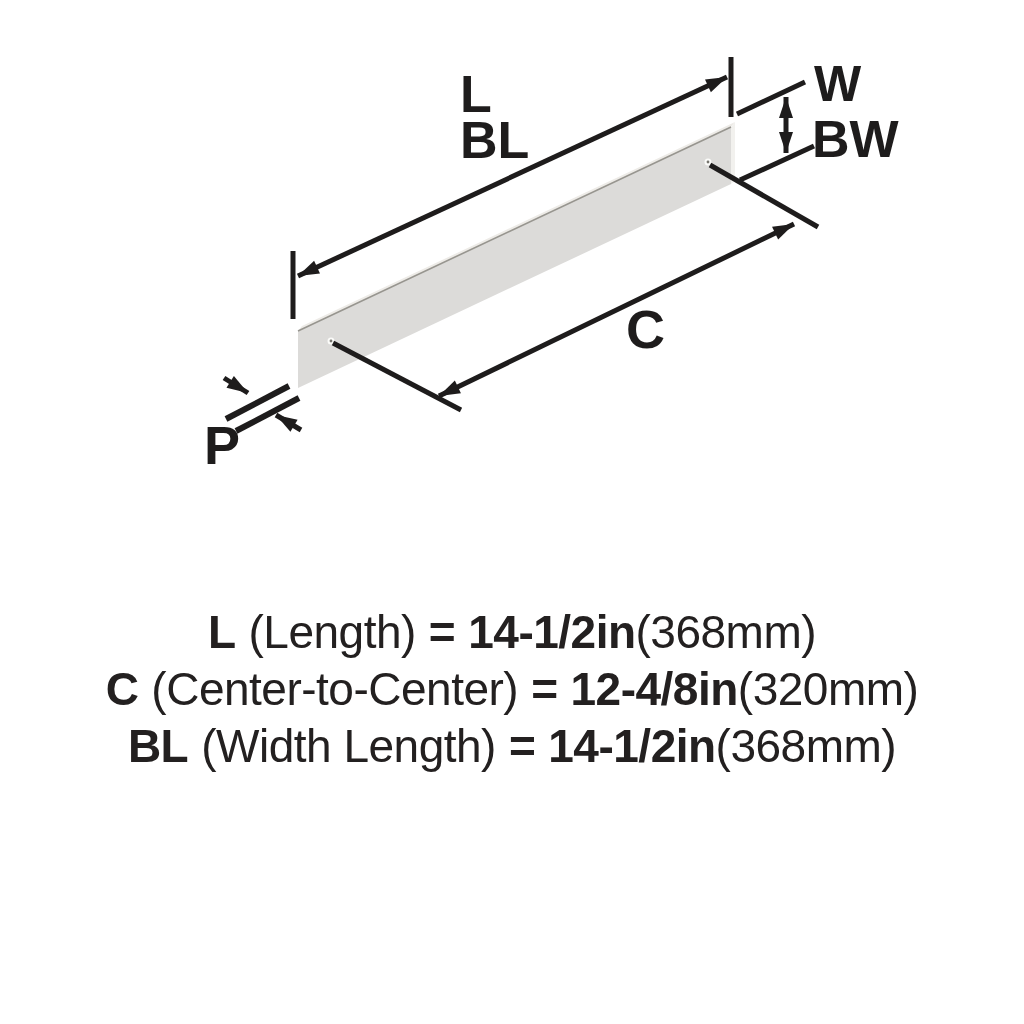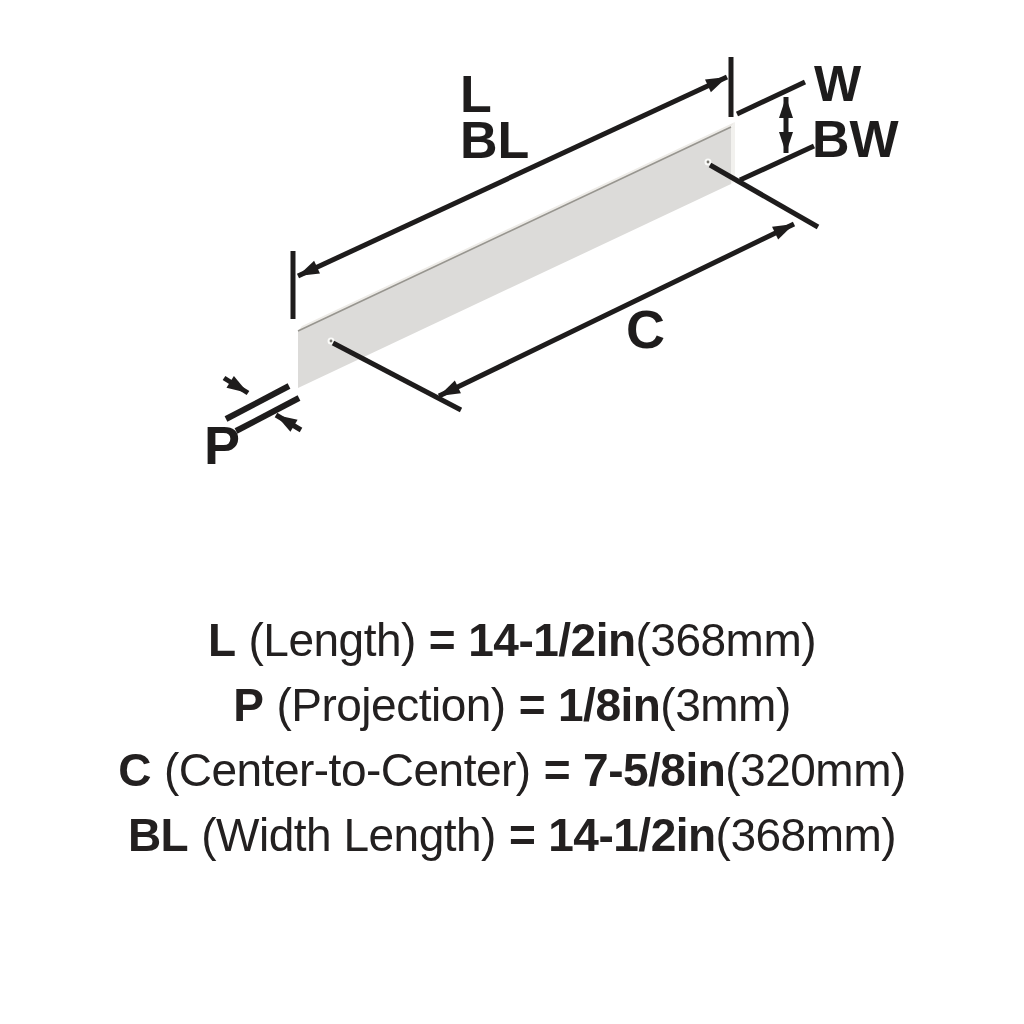--- a/index.html
+++ b/index.html
@@ -50,21 +50,21 @@
     left: 0;
     top: 604px;
     width: 1024px;
     text-align: center;
     color: #232020;
     font-size: 46px;
     letter-spacing: -0.5px;
     line-height: 57px;
     white-space: nowrap;
   }
-  .spec-line { height: 57px; margin-top: 8px; }
+  .spec-line { height: 57px; }
   .spec-line .b { font-weight: 700; }
   .spec-line .r { font-weight: 400; }
   .spec-line .gap { margin-right: 13px; }
 </style>
 </head>
 <body>
 
 <div class="stage">
 
   <svg class="diagram" width="1024" height="560" viewBox="0 0 1024 560">
@@ -118,26 +118,23 @@
     </g>
   </svg>
 
   <div class="spec-block">
 
     <div class="spec-line">
       <span class="b gap">L</span><span class="r gap">(Length)</span><span class="b gap">=</span><span class="b">14-1/2in</span><span class="r">(368mm)</span>
     </div>
 
 
-    <div class="spec-line">
-      <span class="b gap">P</span><span class="r gap">(Projection)</span><span class="b gap">=</span><span class="b">1/8in</span><span class="r">(3mm)</span>
-    </div>
 
     <div class="spec-line">
-      <span class="b gap">C</span><span class="r gap">(Center-to-Center)</span><span class="b gap">=</span><span class="b">7-5/8in</span><span class="r">(320mm)</span>
+      <span class="b gap">C</span><span class="r gap">(Center-to-Center)</span><span class="b gap">=</span><span class="b">12-4/8in</span><span class="r">(320mm)</span>
     </div>
 
     <div class="spec-line">
       <span class="b gap">BL</span><span class="r gap">(Width Length)</span><span class="b gap">=</span><span class="b">14-1/2in</span><span class="r">(368mm)</span>
     </div>
 
 
   </div>
 </div>
 

